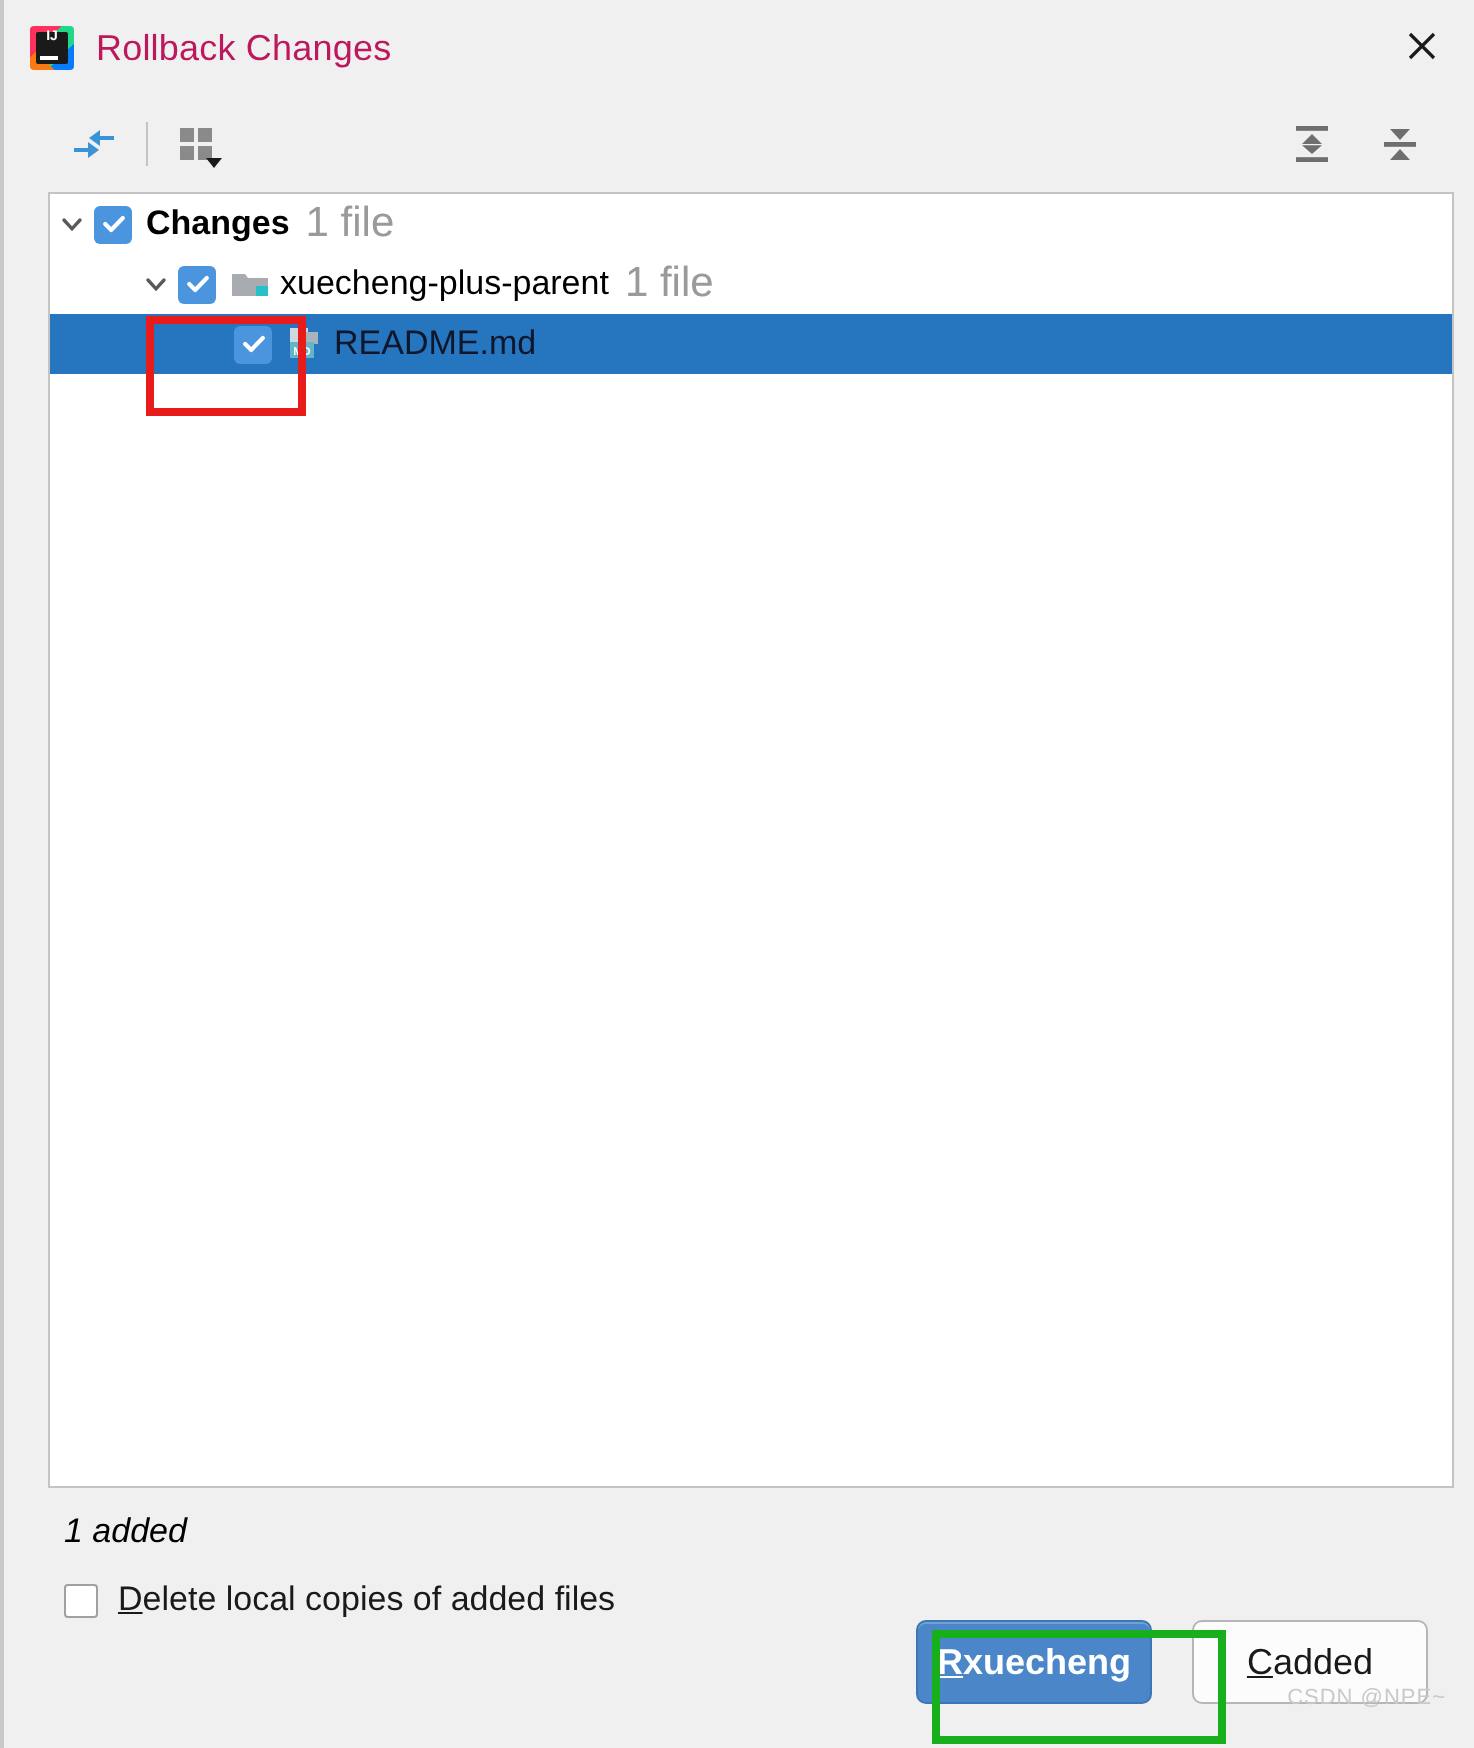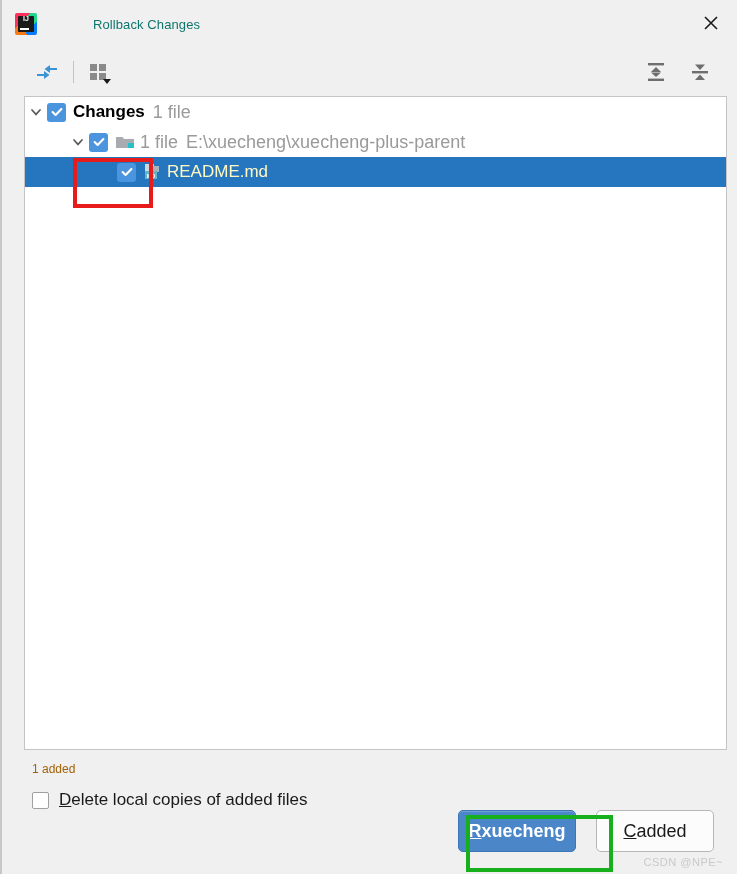--- a/index.html
+++ b/index.html
@@ -63,24 +63,23 @@
     letter-spacing: 0px;
     font-family: "Liberation Sans", sans-serif;
   }
   .ij-logo .ij-bar {
     position: absolute;
     left: 5px; bottom: 5px;
     width: 9px; height: 2px;
     background: #fff;
   }
   .title-text {
-    font-size: 13px;
-    color: #0f766e;
+    font-size: 18px;
+    color: #be185d;
     letter-spacing: 0.1px;
-    margin-left: 45px;
   }
   .close-x {
     position: absolute;
     right: 0; top: 0;
     width: 52px; height: 46px;
     display: flex; align-items: center; justify-content: center;
     cursor: default;
   }
   .close-x svg { display: block; }
 
@@ -118,54 +117,55 @@
     height: 30px;
     display: flex;
     align-items: center;
     white-space: nowrap;
     font-size: 17px;
     color: #000;
     position: relative;
   }
   .row.selected {
     background: #2675bf;
-    color: #fef9c3;
+    color: #0f172a;
   }
   .chev {
     width: 22px; height: 30px;
     display: flex; align-items: center; justify-content: center;
     flex: 0 0 auto;
   }
   .cb {
     width: 19px; height: 19px;
     border-radius: 3px;
     background: #4a95de;
     flex: 0 0 auto;
     display: flex; align-items: center; justify-content: center;
     margin-right: 7px;
   }
   .cb svg { display: block; }
   .lbl { margin-right: 8px; }
   .lbl.bold { font-weight: bold; }
-  .muted { color: #9a9a9a; font-size: 18px; margin-right: 8px; }
+  .muted { color: #9a9a9a; font-size: 21px; margin-right: 8px; }
 
   .folder-ic { width: 20px; height: 16px; flex: 0 0 auto; margin-right: 5px; }
   .md-ic { width: 18px; height: 18px; flex: 0 0 auto; margin-right: 6px; }
 
   
   .ind1 { }
   .ind2 { padding-left: 42px; }
   .ind3 { padding-left: 92px; }
 
   
   .status {
     padding: 12px 0 0 30px;
-    font-size: 12px;
-    color: #a16207;
-    flex: 0 0 auto;
+    font-size: 17px;
+    color: #000000;
+    flex: 0 0 auto;
+    font-style: italic;
   }
   .optrow {
     display: flex;
     align-items: center;
     padding: 14px 0 0 30px;
     flex: 0 0 auto;
   }
   .cb-empty {
     width: 17px; height: 17px;
     border: 1px solid #a0a0a0;
@@ -215,21 +215,21 @@
     z-index: 40;
   }
   .anno-green {
     position: absolute;
     border: 4px solid #17b01c;
     pointer-events: none;
     z-index: 40;
   }
   .watermark {
     position: absolute;
-    right: 14px; bottom: 6px;
+    right: 14px; bottom: 19px;
     font-size: 11px;
     color: #c9c9c9;
     letter-spacing: .5px;
     z-index: 45;
   }
 </style>
 </head>
 <body>
 
 <div class="dialog">
@@ -322,22 +322,22 @@
         <svg width="14" height="14" viewBox="0 0 14 14">
           <path d="M2.6 7 L5.6 10 L11.4 4" stroke="#fff" stroke-width="2.1" fill="none" stroke-linecap="round" stroke-linejoin="round"></path>
         </svg>
       </div>
       <span class="folder-ic">
         <svg width="20" height="16" viewBox="0 0 20 16">
           <path d="M1 3 L7.5 3 L9 5 L19 5 L19 14 L1 14 Z" fill="#a8acb0"></path>
           <rect x="13" y="9" width="6" height="5" fill="#27c0c8"></rect>
         </svg>
       </span>
+      <span class="lbl">xuecheng-plus-parent</span>
       <span class="muted">1 file</span>
-      <span class="muted">E:\xuecheng\xuecheng-plus-parent</span>
     </div>
 
     <div class="row ind3 selected">
       <div class="cb">
         <svg width="14" height="14" viewBox="0 0 14 14">
           <path d="M2.6 7 L5.6 10 L11.4 4" stroke="#fff" stroke-width="2.1" fill="none" stroke-linecap="round" stroke-linejoin="round"></path>
         </svg>
       </div>
       <span class="md-ic">
         <svg width="18" height="18" viewBox="0 0 18 18">

